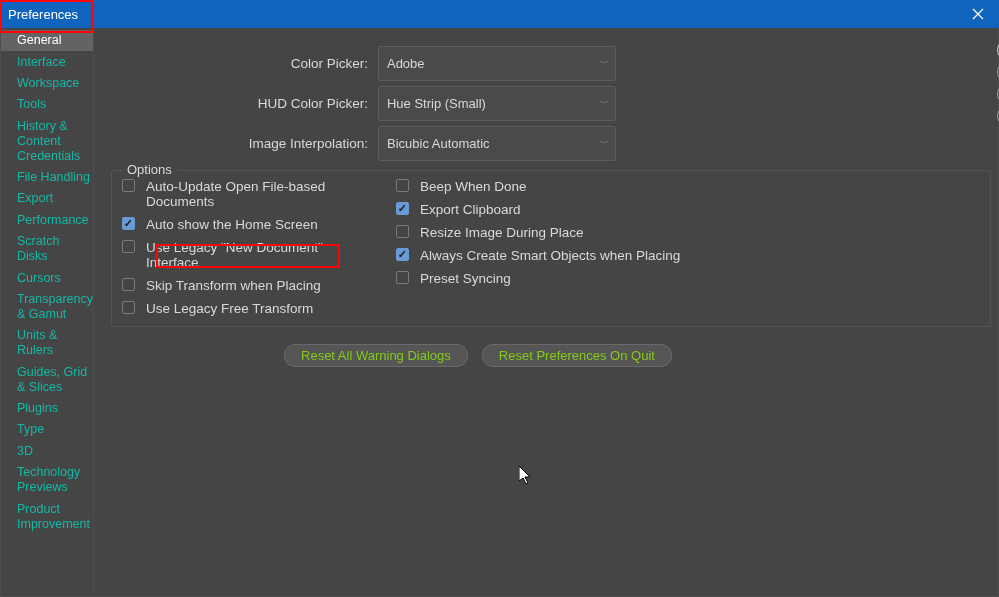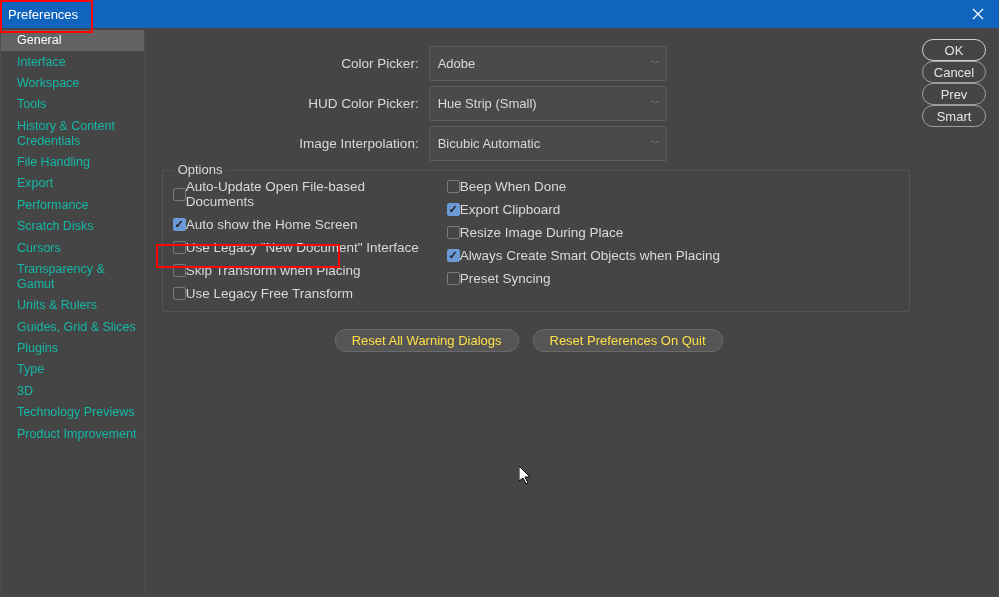--- a/index.html
+++ b/index.html
@@ -12,31 +12,31 @@
     
     .sidebar { width: 151px; background: #454545; padding-top: 2px; border-right: 1px solid #4d4d4d; }
     .sidebar-item { font-size: 12.5px; color: #14b8a6; padding: 3.2px 0 3.2px 16px; cursor: pointer; line-height: 1.2; }
     .sidebar-item.active { background: #636363; color: #fff; }
     
     .main { flex: 1; padding: 18px 6px 10px 4px; position: relative; color: #d9d9d9; font-size: 13px; }
     .row { display: flex; align-items: center; margin-bottom: 5px; }
     .row-label { width: 280px; text-align: right; padding-right: 10px; font-size: 13.5px; }
     .dropdown { width: 238px; height: 35px; background: #4a4a4a; border: 1px solid #5c5c5c; border-radius: 2px; display: flex; align-items: center; justify-content: space-between; padding: 0 6px 0 8px; font-size: 13px; cursor: pointer; color: #d8d8d8; }
     .dropdown .chev { font-size: 9px; color: #b8b8b8; }
-    .options-box { margin: 9px 0 0 13px; border: 1px solid #545454; border-radius: 2px; width: 748px; padding: 4px 10px 10px 10px; position: relative; }
+    .options-box { margin: 9px 0 0 13px; border: 1px solid #545454; border-radius: 2px; width: 880px; padding: 4px 10px 10px 10px; position: relative; }
     .options-title { position: absolute; top: -9px; left: 10px; background: #454545; padding: 0 5px; font-size: 13px; }
     .opts-grid { display: flex; gap: 20px; margin-top: 4px; }
     .opts-col { display: flex; flex-direction: column; gap: 8px; }
     .opts-col.left { width: 254px; }
-    .chk { display: flex; align-items: center; gap: 0; font-size: 13.5px; cursor: pointer; }
+    .chk { display: flex; gap: 11px; font-size: 13.5px; cursor: pointer; }
     .chk-box { width: 13px; height: 13px; border: 1px solid #7a7a7a; border-radius: 2px; display: flex; align-items: center; justify-content: center; flex-shrink: 0; }
     .chk-box.checked { background: #6a9ad6; border-color: #6a9ad6; }
     .chk-box.checked::after { content: '✓'; color: #222; font-size: 11px; font-weight: bold; line-height: 1; }
     .btn-row { display: flex; gap: 14px; justify-content: center; margin: 17px 0 0 0; width: 760px; }
-    .btn-a { background: #555555; border: 1px solid #6a6a6a; border-radius: 11px; color: #fde047; font-size: 13px; padding: 3px 16px; cursor: pointer; }
+    .btn-a { background: #555555; border: 1px solid #6a6a6a; border-radius: 11px; color: #84cc16; font-size: 13px; padding: 3px 16px; cursor: pointer; }
     
     .rightcol { width: 86px; padding: 11px 12px 0 0; display: flex; flex-direction: column; align-items: flex-end; }
     .rbtn { width: 64px; height: 22px; border: 1px solid #9e9e9e; border-radius: 11px; background: transparent; color: #e4e4e4; font-size: 13px; display: flex; align-items: center; justify-content: center; cursor: pointer; }
     .rbtn.primary { border-color: #cfcfcf; }
     
     .hl { position: absolute; border: 2px solid #ff0400; pointer-events: none; z-index: 50; }
     .hl1 { left: 0px; top: 0px; width: 93px; height: 33px; }
     .hl2 { left: 156px; top: 244px; width: 184px; height: 24px; }
     
     .cursor { position: absolute; left: 519px; top: 466px; pointer-events: none; z-index: 60; }

